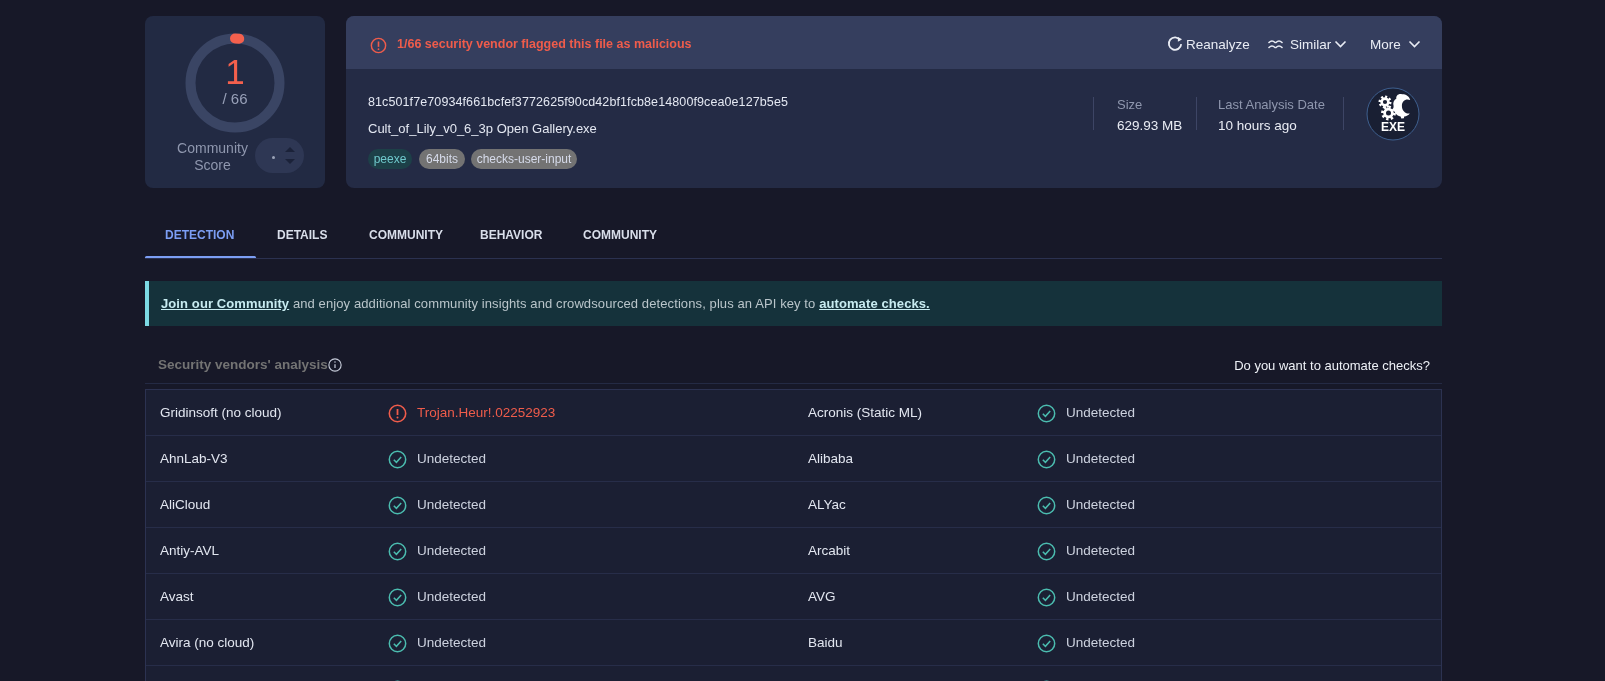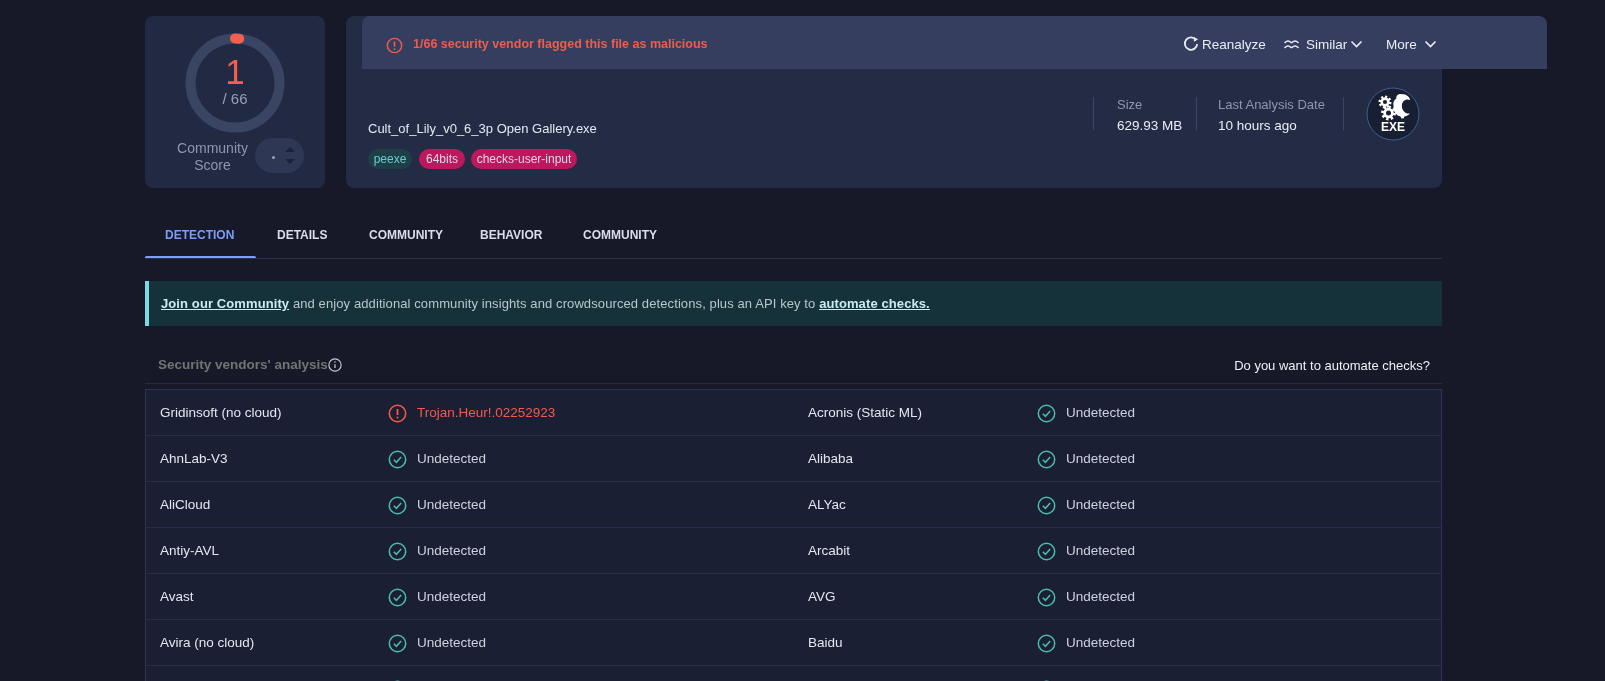--- a/index.html
+++ b/index.html
@@ -14,26 +14,26 @@
 #score66 { position:absolute; left:0; top:74px; width:180px; text-align:center; color:#98A0B8; font-size:15px; }
 #cslabel { position:absolute; left:0px; top:124px; width:135px; text-align:center; color:#8F97AE; font-size:14px; line-height:16.5px; }
 #votepill { position:absolute; left:110px; top:122px; width:49px; height:35px; background:#2E3754; border-radius:18px; }
 #votedot { position:absolute; left:17px; top:18px; width:3px; height:3px; border-radius:50%; background:#9BA3B8; }
 .tri { position:absolute; left:30px; width:0; height:0; border-left:5px solid transparent; border-right:5px solid transparent; }
 .tri.up { top:9px; border-bottom:5.5px solid #1B2239; }
 .tri.dn { top:21px; border-top:5.5px solid #1B2239; }
 
 
 #maincard { left:346px; top:16px; width:1096px; height:172px; background:#242B45; border-radius:8px; }
-#stripe { position:absolute; left:16px; top:0; width:1185px; height:53px; background:#353E5E; border-radius:8px 8px 0 0; }
+#stripe { position:absolute; left:0; top:0; width:1096px; height:53px; background:#353E5E; border-radius:8px 8px 0 0; }
 #warnmsg { position:absolute; left:51px; top:21px; color:#EF5C4B; font-size:12.5px; font-weight:bold; }
 .btnlabel { position:absolute; top:21px; color:#E9ECF4; font-size:13.5px; }
 #hash { position:absolute; left:22px; top:79px; color:#E4E8F2; font-size:12.5px; letter-spacing:0.1px; }
 #fname { position:absolute; left:22px; top:105px; color:#E4E8F2; font-size:13px; }
-.tag { position:absolute; top:133px; height:20px; line-height:20px; border-radius:10px; background:#be185d; color:#D6DBEA; font-size:12px; text-align:center; }
+.tag { position:absolute; top:133px; height:20px; line-height:20px; border-radius:10px; background:#737373; color:#D6DBEA; font-size:12px; text-align:center; }
 .tag.teal { background:#1D4048; color:#6FC9CC; }
 .vdiv { position:absolute; top:81px; width:1px; height:33px; background:#3D4565; }
 .collabel { position:absolute; top:81px; color:#8F97AE; font-size:13px; }
 .colval { position:absolute; top:102px; color:#E9ECF4; font-size:13.5px; }
 
 
 .tab { position:absolute; top:228px; color:#D9DEEA; font-size:12px; font-weight:bold; letter-spacing:0; }
 #tabline { left:145px; top:258px; width:1297px; height:1px; background:#2B3150; }
 #tabbar { left:145px; top:256px; width:111px; height:3px; background:#7C9EF4; border-radius:2px; }
 
@@ -93,20 +93,21 @@
     </svg>
     <div class="btnlabel" style="left:944px">Similar</div>
     <svg style="position:absolute;left:988px;top:24px" width="13" height="9" viewBox="0 0 13 9">
       <path d="M1.5 1.5 L6.5 6.5 L11.5 1.5" fill="none" stroke="#E9ECF4" stroke-width="1.6"></path>
     </svg>
     <div class="btnlabel" style="left:1024px">More</div>
     <svg style="position:absolute;left:1062px;top:24px" width="13" height="9" viewBox="0 0 13 9">
       <path d="M1.5 1.5 L6.5 6.5 L11.5 1.5" fill="none" stroke="#E9ECF4" stroke-width="1.6"></path>
     </svg>
   </div>
+  <div id="hash">81c501f7e70934f661bcfef3772625f90cd42bf1fcb8e14800f9cea0e127b5e5</div>
   <div id="fname">Cult_of_Lily_v0_6_3p Open Gallery.exe</div>
   <div class="tag teal" style="left:22px;width:44px">peexe</div>
   <div class="tag" style="left:73px;width:46px">64bits</div>
   <div class="tag" style="left:125px;width:106px">checks-user-input</div>
   <div class="vdiv" style="left:747px"></div>
   <div class="collabel" style="left:771px">Size</div>
   <div class="colval" style="left:771px">629.93 MB</div>
   <div class="vdiv" style="left:850px"></div>
   <div class="collabel" style="left:872px">Last Analysis Date</div>
   <div class="colval" style="left:872px">10 hours ago</div>

